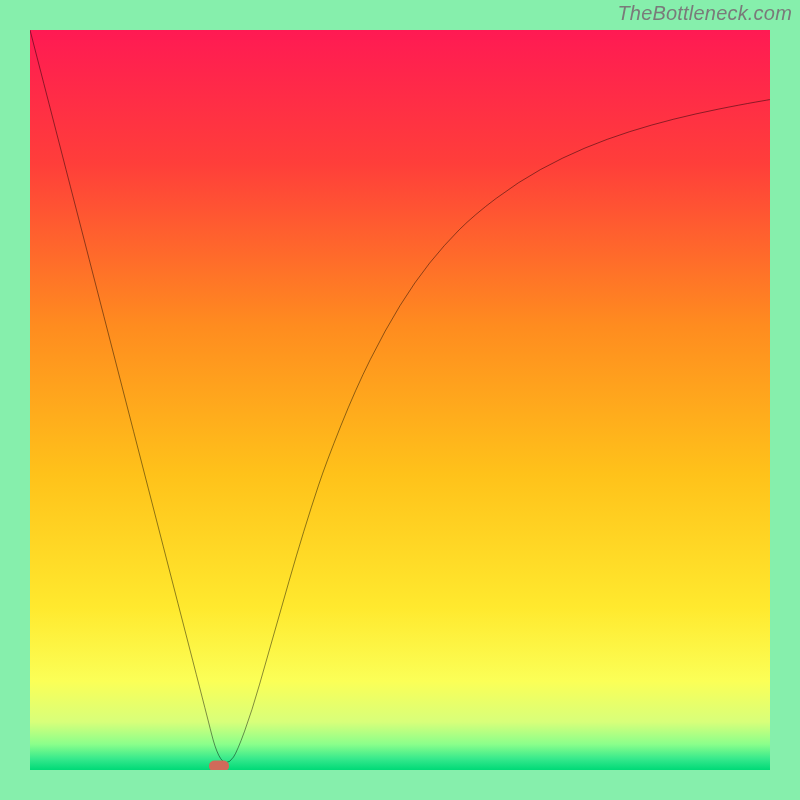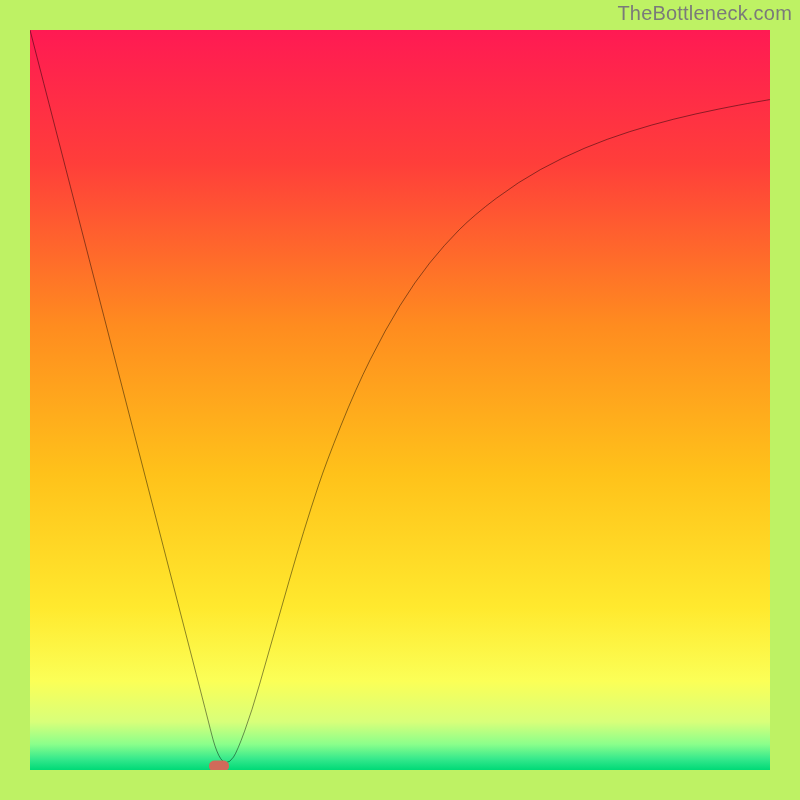--- a/index.html
+++ b/index.html
@@ -8,21 +8,22 @@
     width: 800px;
     height: 800px;
     background: #000;
     overflow: hidden;
     font-family: Arial, Helvetica, sans-serif;
   }
   .chart-outer {
     position: relative;
     width: 800px;
     height: 800px;
-    background: #bef264;
+    background: #86efac;
+    font-style: italic;
   }
   .watermark {
     position: absolute;
     top: 2px;
     right: 8px;
     color: #7a7a7a;
     font-size: 20px;
     font-weight: 500;
     letter-spacing: 0.2px;
     user-select: none;

